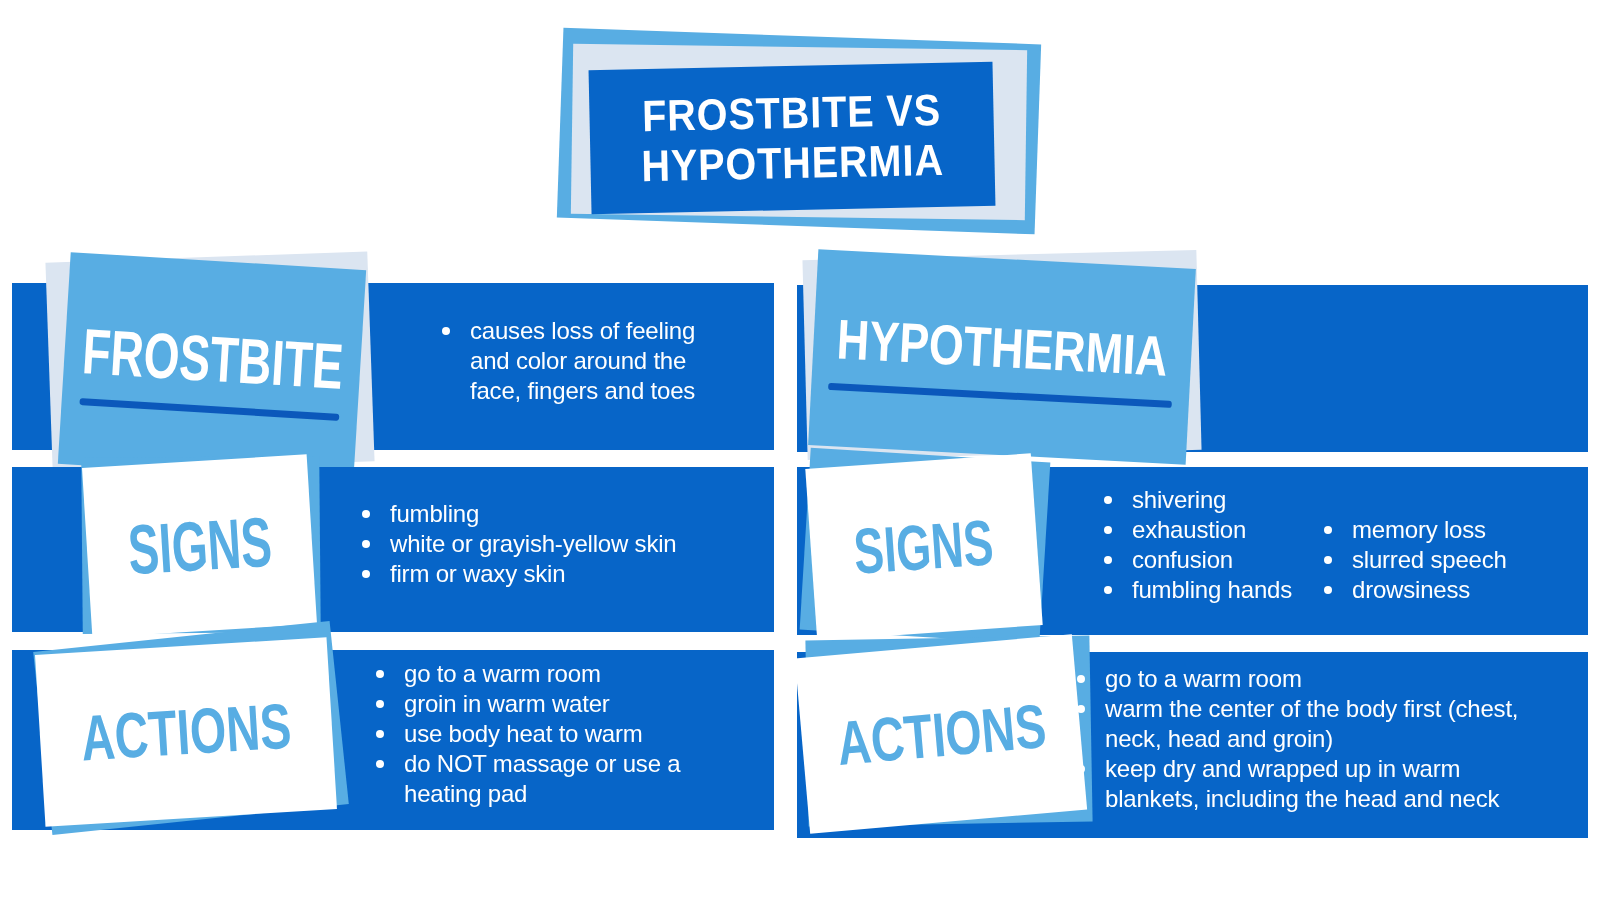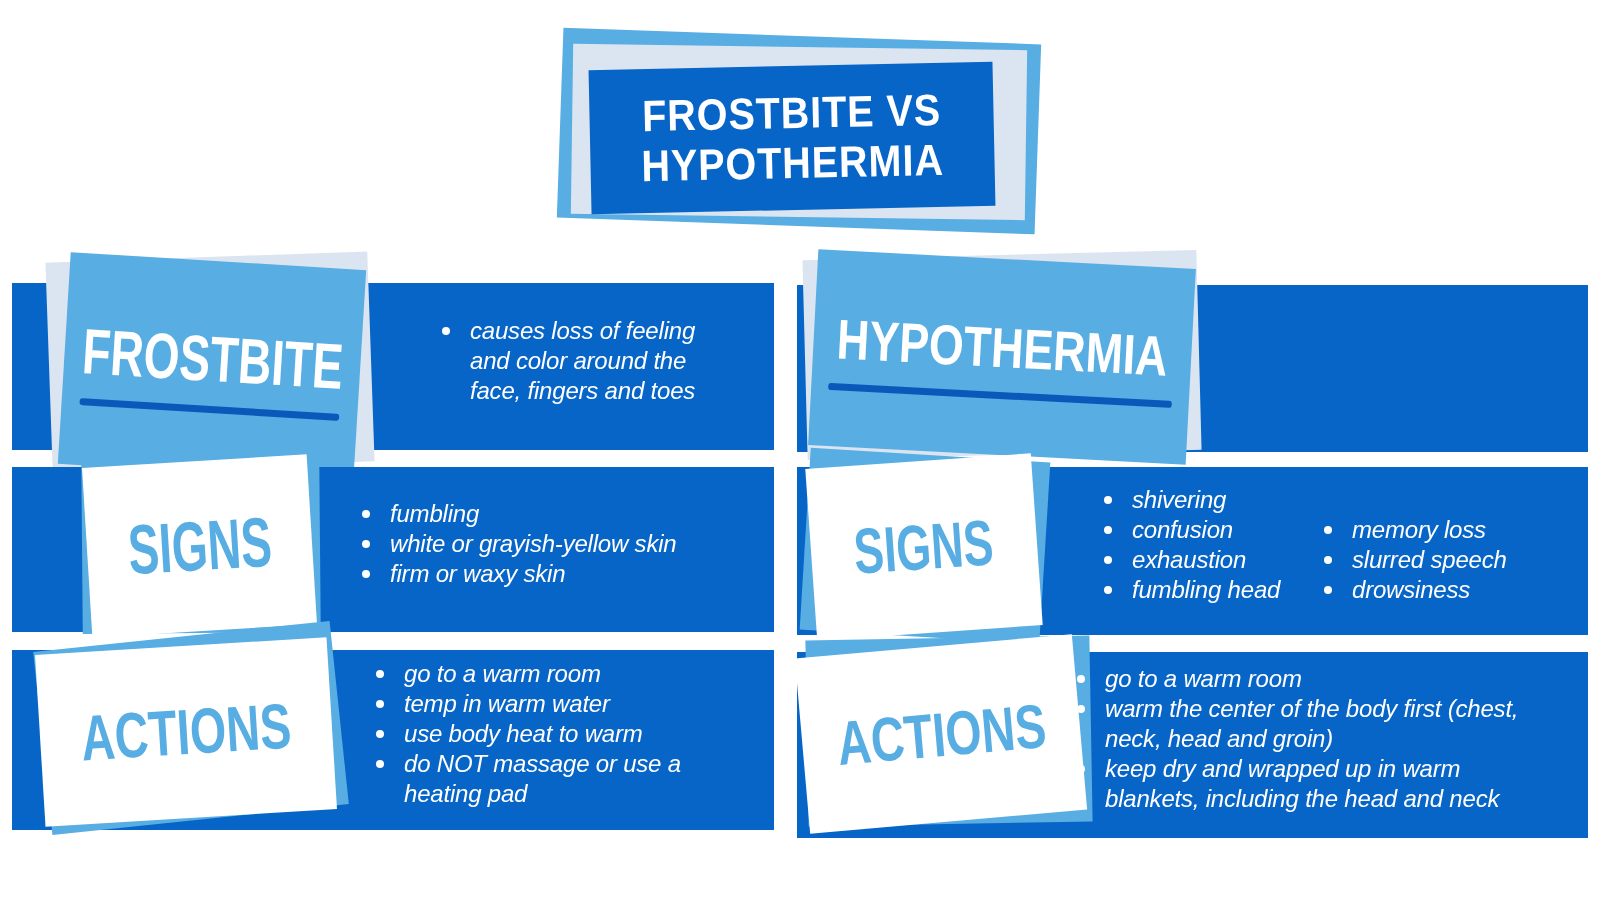--- a/index.html
+++ b/index.html
@@ -35,21 +35,21 @@
   .row-f3{left:12px;top:650px;width:762px;height:180px;}
   .row-h1{left:797px;top:285px;width:791px;height:167px;}
   .row-h2{left:797px;top:467px;width:791px;height:168px;}
   .row-h3{left:797px;top:652px;width:791px;height:186px;}
 
   .tilt{position:absolute;}
   .label-box{display:flex;flex-direction:column;align-items:center;justify-content:center;}
   .cond{display:inline-block;white-space:nowrap;font-weight:bold;}
   .underline{background:var(--underline-blue);border-radius:3px;}
 
-  .content{position:absolute;top:0;bottom:12px;display:flex;align-items:center;font-style:italic;}
+  .content{position:absolute;top:0;bottom:12px;display:flex;align-items:center;}
   .bullets{list-style:none;color:var(--text-white);font-size:24px;line-height:30px;letter-spacing:-0.2px;}
   .bullets li{position:relative;padding-left:30px;}
   .bullets li::before{content:"";position:absolute;left:2px;top:11px;width:8px;height:8px;border-radius:50%;background:#fff;}
 
   
   .f1-frame{left:37px;top:-26px;width:322px;height:210px;background:var(--pale-blue);transform:rotate(-2deg);}
   .f1-box{left:52px;top:-22px;width:296px;height:212px;background:var(--light-blue);transform:rotate(3.5deg);}
   .f1-label{font-size:64px;color:var(--text-white);}
   .f1-label .cond{transform:scaleX(0.72);}
   .f1-underline{width:260px;height:7px;margin-top:10px;}
@@ -145,42 +145,42 @@
 
   <section class="row row-h2">
     <div class="tilt h2-frame"></div>
     <div class="tilt label-box h2-box">
       <h2 class="h2-label"><span class="cond">SIGNS</span></h2>
     </div>
     <div class="content h2-content">
       <div class="two-col">
         <ul class="bullets col1">
             <li>shivering</li>
+            <li>exhaustion</li>
             <li>confusion</li>
-            <li>exhaustion</li>
-            <li>fumbling head</li>
+            <li>fumbling hands</li>
           </ul>
         <ul class="bullets col2">
             <li>memory loss</li>
             <li>slurred speech</li>
             <li>drowsiness</li>
           </ul>
       </div>
     </div>
   </section>
 
   <section class="row row-f3">
     <div class="tilt f3-frame"></div>
     <div class="tilt label-box f3-box">
       <h2 class="f3-label"><span class="cond">ACTIONS</span></h2>
     </div>
     <div class="content f3-content">
       <ul class="bullets">
           <li>go to a warm room</li>
-          <li>temp in warm water</li>
+          <li>groin in warm water</li>
           <li>use body heat to warm</li>
           <li>do NOT massage or use a heating pad</li>
         </ul>
     </div>
   </section>
 
   <section class="row row-h3">
     <div class="tilt h3-frame"></div>
     <div class="tilt label-box h3-box">
       <h2 class="h3-label"><span class="cond">ACTIONS</span></h2>

